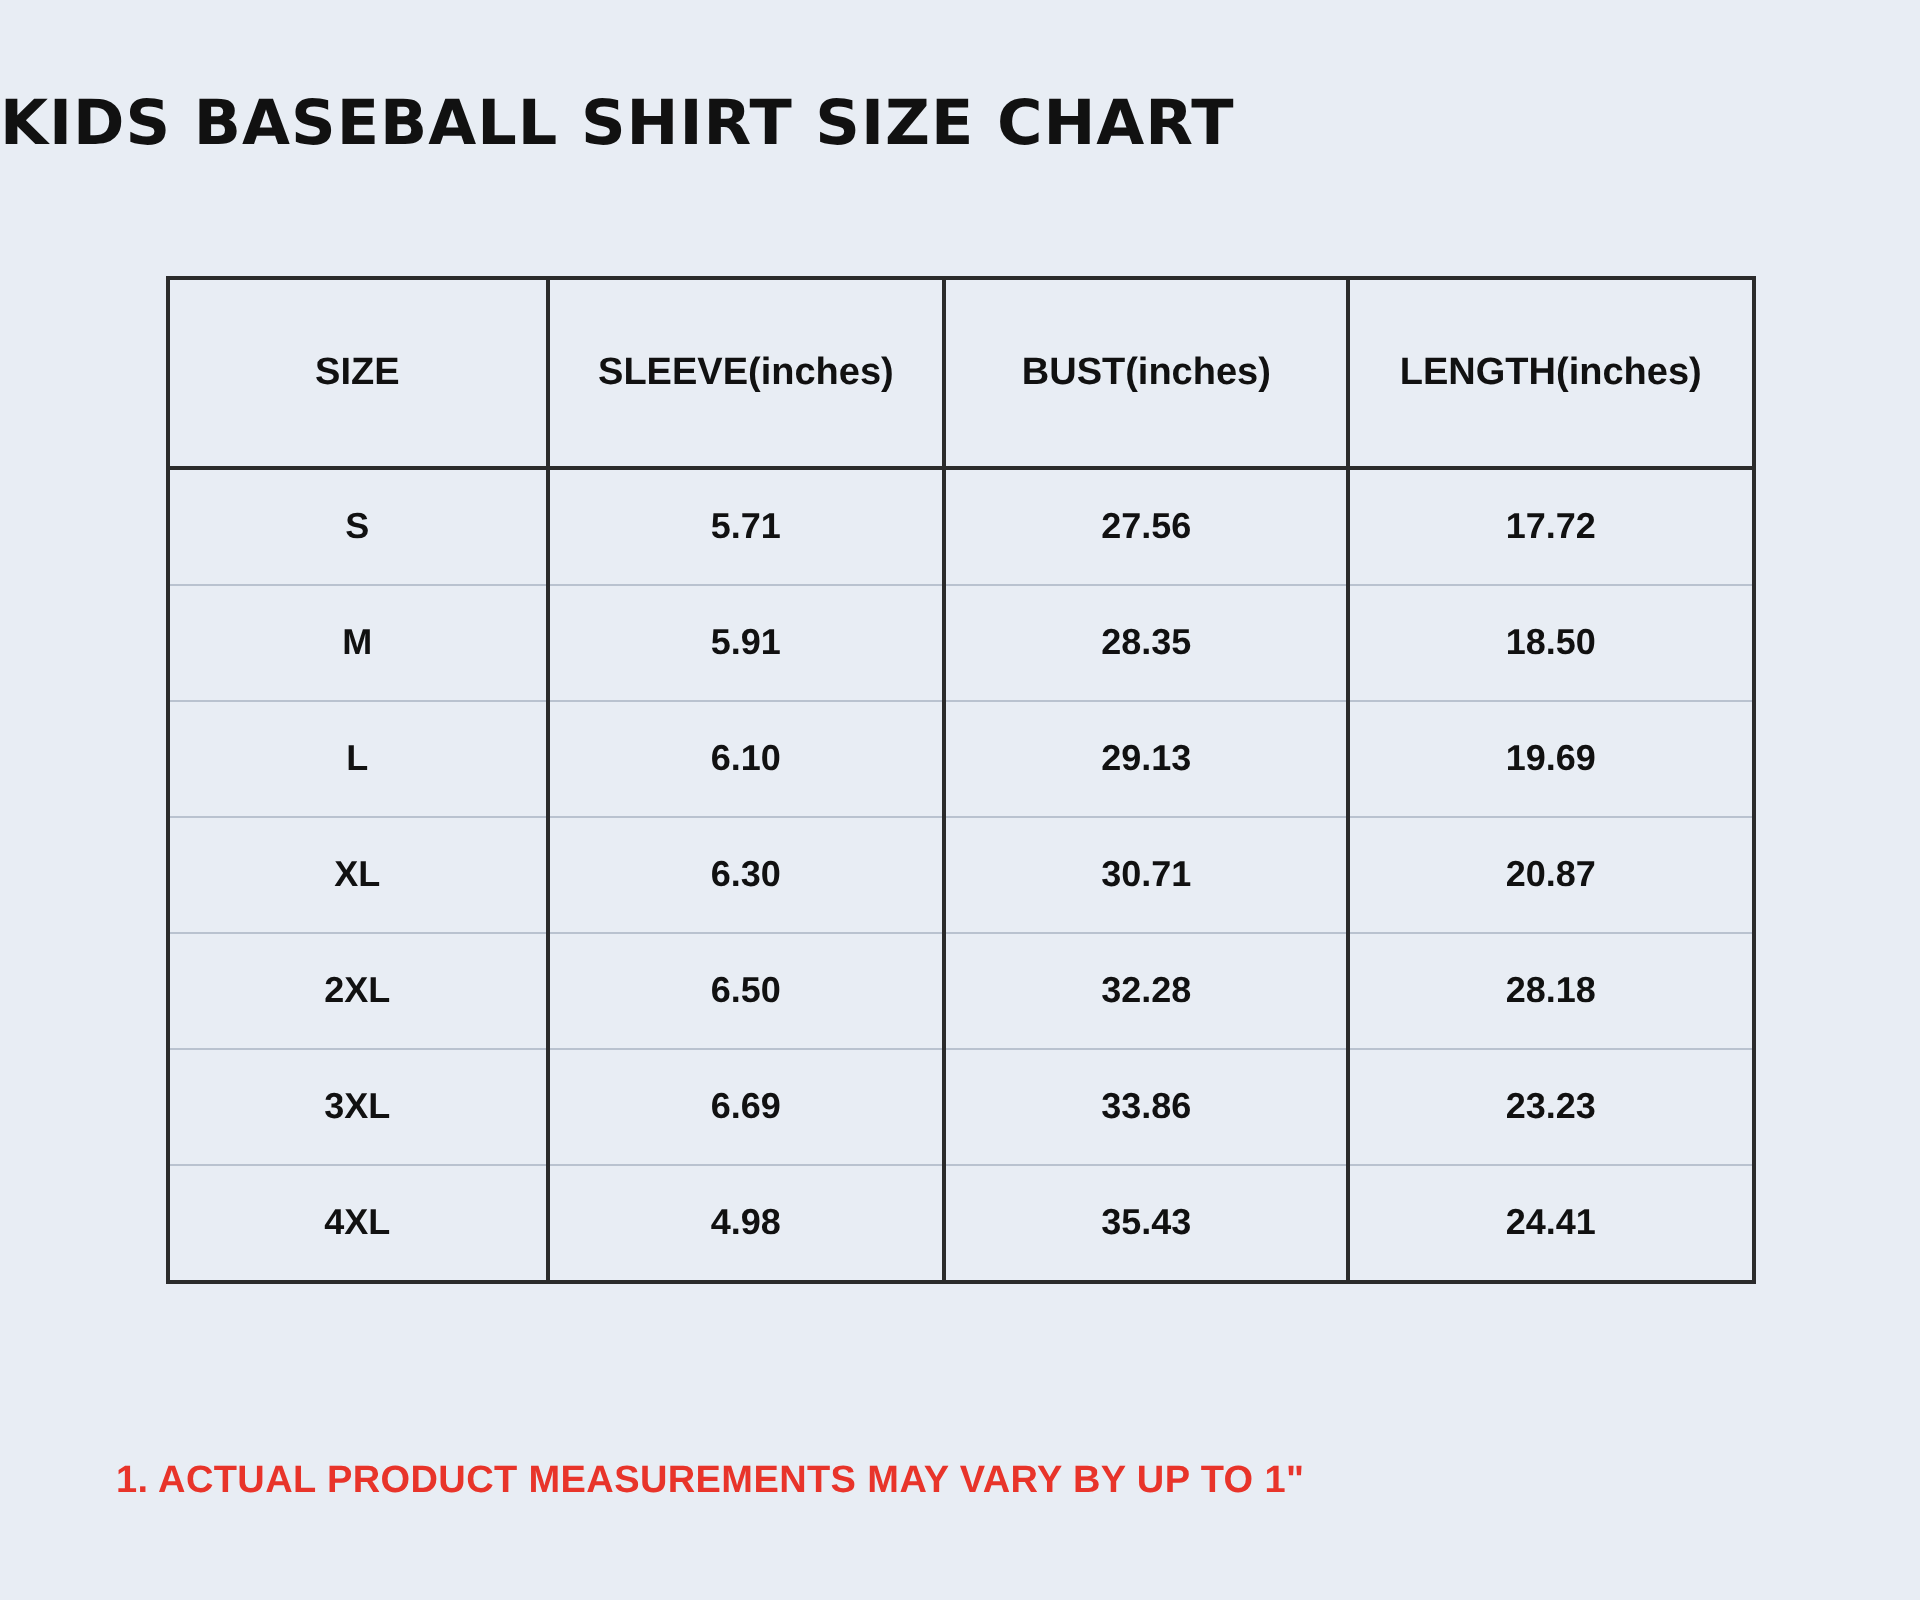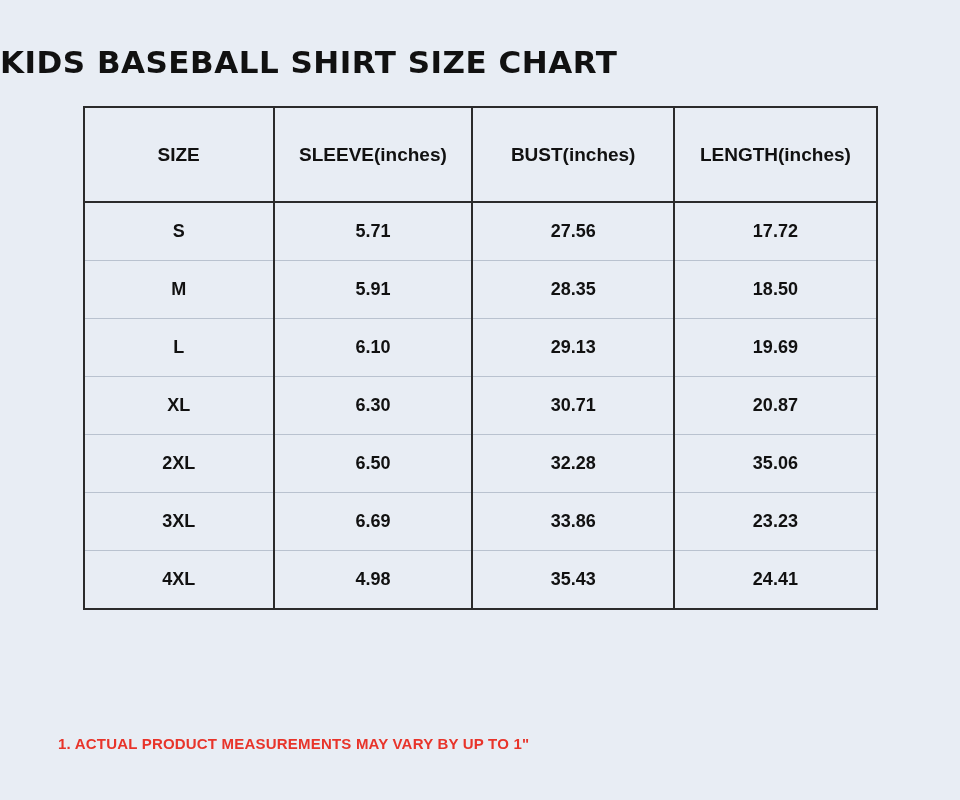--- a/index.html
+++ b/index.html
@@ -24,21 +24,21 @@
     text-align: left;
     font-family: "DejaVu Sans", sans-serif;
     font-weight: bold;
     font-size: 31px;
     letter-spacing: 0.5px;
     color: #111111;
     padding-top: 44px;
     text-transform: uppercase;
   }
   .table-wrap {
-    margin: 26px auto 0 auto;
+    margin: 58px auto 0 auto;
     width: 795px;
   }
   table.size-chart {
     width: 100%;
     border-collapse: collapse;
     table-layout: fixed;
     border: 2px solid #2b2b2b;
   }
   table.size-chart th,
   table.size-chart td {
@@ -65,21 +65,21 @@
   }
   table.size-chart col.c0 { width: 24%; }
   table.size-chart col.c1 { width: 25%; }
   table.size-chart col.c2 { width: 25.5%; }
   table.size-chart col.c3 { width: 25.5%; }
   .notes {
     position: absolute;
     left: 58px;
     bottom: 44px;
     color: #e8342a;
-    font-size: 15px;
+    font-size: 19px;
     font-weight: bold;
     letter-spacing: 0.2px;
     line-height: 1.6;
   }
   .note-line {
     white-space: nowrap;
   }
 </style>
 </head>
 <body>
@@ -126,21 +126,21 @@
         <tr>
           <td>XL</td>
           <td>6.30</td>
           <td>30.71</td>
           <td>20.87</td>
         </tr>
         <tr>
           <td>2XL</td>
           <td>6.50</td>
           <td>32.28</td>
-          <td>35.06</td>
+          <td>28.18</td>
         </tr>
         <tr>
           <td>3XL</td>
           <td>6.69</td>
           <td>33.86</td>
           <td>23.23</td>
         </tr>
         <tr>
           <td>4XL</td>
           <td>4.98</td>

